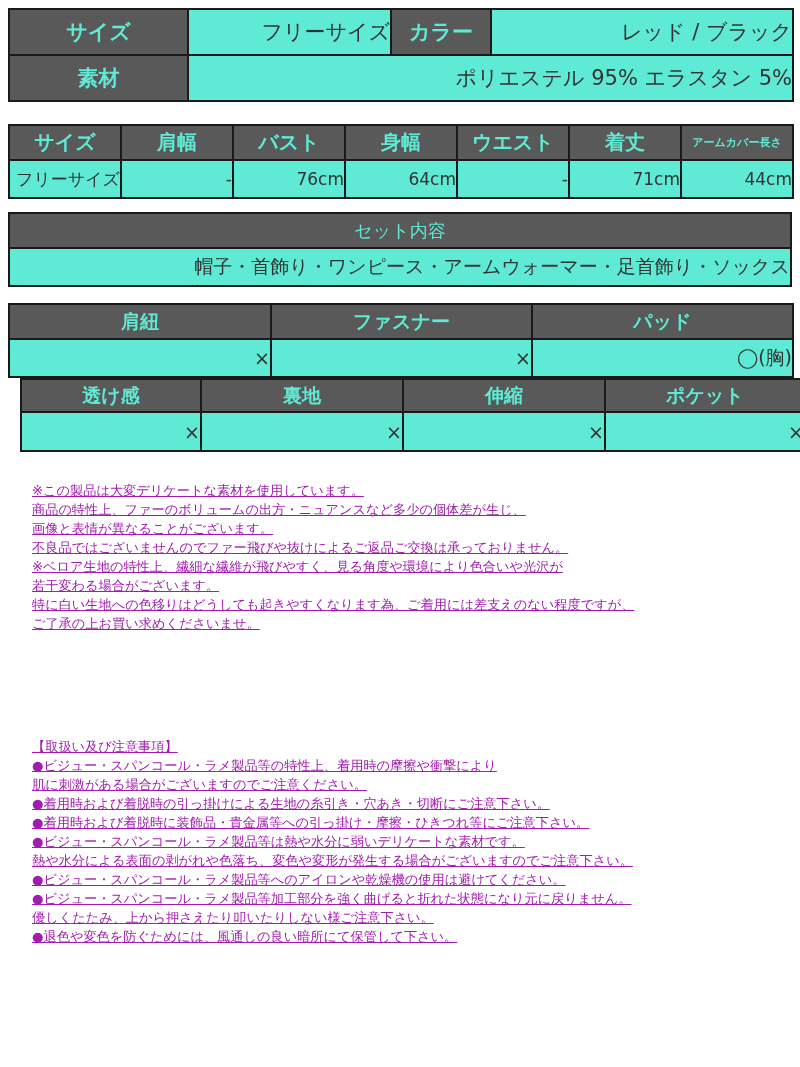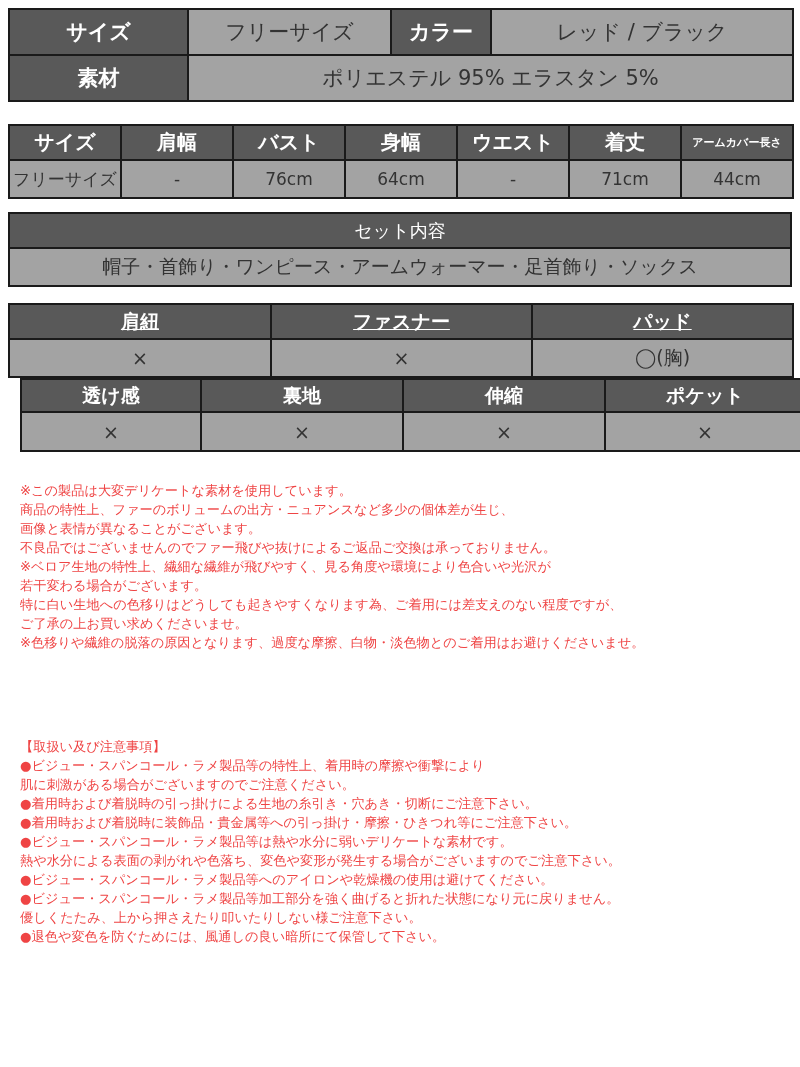--- a/index.html
+++ b/index.html
@@ -23,60 +23,62 @@
   td {
     border: 2px solid #1a1a1a;
     text-align: center;
     vertical-align: middle;
     padding: 0;
     overflow: hidden;
     white-space: nowrap;
   }
   td.h {
     background: #595959;
-    color: #ffffff;
+    color: #5eead4;
     font-weight: bold;
   }
   td.v {
-    background: #a3a3a3;
+    background: #5eead4;
     color: #333333;
+    text-align: right;
   }
 
   
   #t-spec { left: 8px; top: 8px; width: 784px; }
   #t-spec td { height: 44px; font-size: 21px; }
 
   
   #t-size { left: 8px; top: 124px; width: 784px; }
   #t-size td.h { height: 33px; font-size: 20px; }
   #t-size td.h.small { font-size: 11px; margin-top: 47px; }
   #t-size td.v { height: 36px; font-size: 17px; }
 
   
   #t-set { left: 8px; top: 212px; width: 784px; }
   #t-set td.h { height: 33px; font-size: 18px; font-weight: normal; margin-left: 20px; }
   #t-set td.v { height: 36px; font-size: 19px; margin-top: 16px; }
 
   
   #t-feat1 { left: 8px; top: 303px; width: 784px; }
-  #t-feat1 td.h { height: 33px; font-size: 19px; text-decoration: underline; }
+  #t-feat1 td.h { height: 33px; font-size: 19px; }
   #t-feat1 td.v { height: 36px; font-size: 19px; }
 
   
   #t-feat2 { left: 20px; top: 378px; width: 784px; padding-left: 19px; }
   #t-feat2 td.h { height: 31px; font-size: 19px; }
   #t-feat2 td.v { height: 37px; font-size: 19px; }
 
   .notes {
     position: absolute;
-    left: 20px;
+    left: 32px;
     font-size: 13.2px;
     line-height: 19px;
-    color: #ef4444;
+    color: #a21caf;
     font-family: "DejaVu Sans", "Liberation Sans", sans-serif;
+    text-decoration: underline;
   }
   .notes div { white-space: nowrap; }
   #notes-1 { top: 481px; }
   #notes-2 { top: 689px; margin-top: 48px; }
 </style>
 </head>
 <body>
 
 <table id="t-spec">
   <colgroup>
@@ -187,21 +189,20 @@
 
 <div class="notes" id="notes-1">
   <div>※この製品は大変デリケートな素材を使用しています。</div>
   <div>商品の特性上、ファーのボリュームの出方・ニュアンスなど多少の個体差が生じ、</div>
   <div>画像と表情が異なることがございます。</div>
   <div>不良品ではございませんのでファー飛びや抜けによるご返品ご交換は承っておりません。</div>
   <div>※ベロア生地の特性上、繊細な繊維が飛びやすく、見る角度や環境により色合いや光沢が</div>
   <div>若干変わる場合がございます。</div>
   <div>特に白い生地への色移りはどうしても起きやすくなります為、ご着用には差支えのない程度ですが、</div>
   <div>ご了承の上お買い求めくださいませ。</div>
-  <div>※色移りや繊維の脱落の原因となります、過度な摩擦、白物・淡色物とのご着用はお避けくださいませ。</div>
 </div>
 
 <div class="notes" id="notes-2">
   <div>【取扱い及び注意事項】</div>
   <div>●ビジュー・スパンコール・ラメ製品等の特性上、着用時の摩擦や衝撃により</div>
   <div>肌に刺激がある場合がございますのでご注意ください。</div>
   <div>●着用時および着脱時の引っ掛けによる生地の糸引き・穴あき・切断にご注意下さい。</div>
   <div>●着用時および着脱時に装飾品・貴金属等への引っ掛け・摩擦・ひきつれ等にご注意下さい。</div>
   <div>●ビジュー・スパンコール・ラメ製品等は熱や水分に弱いデリケートな素材です。</div>
   <div>熱や水分による表面の剥がれや色落ち、変色や変形が発生する場合がございますのでご注意下さい。</div>

